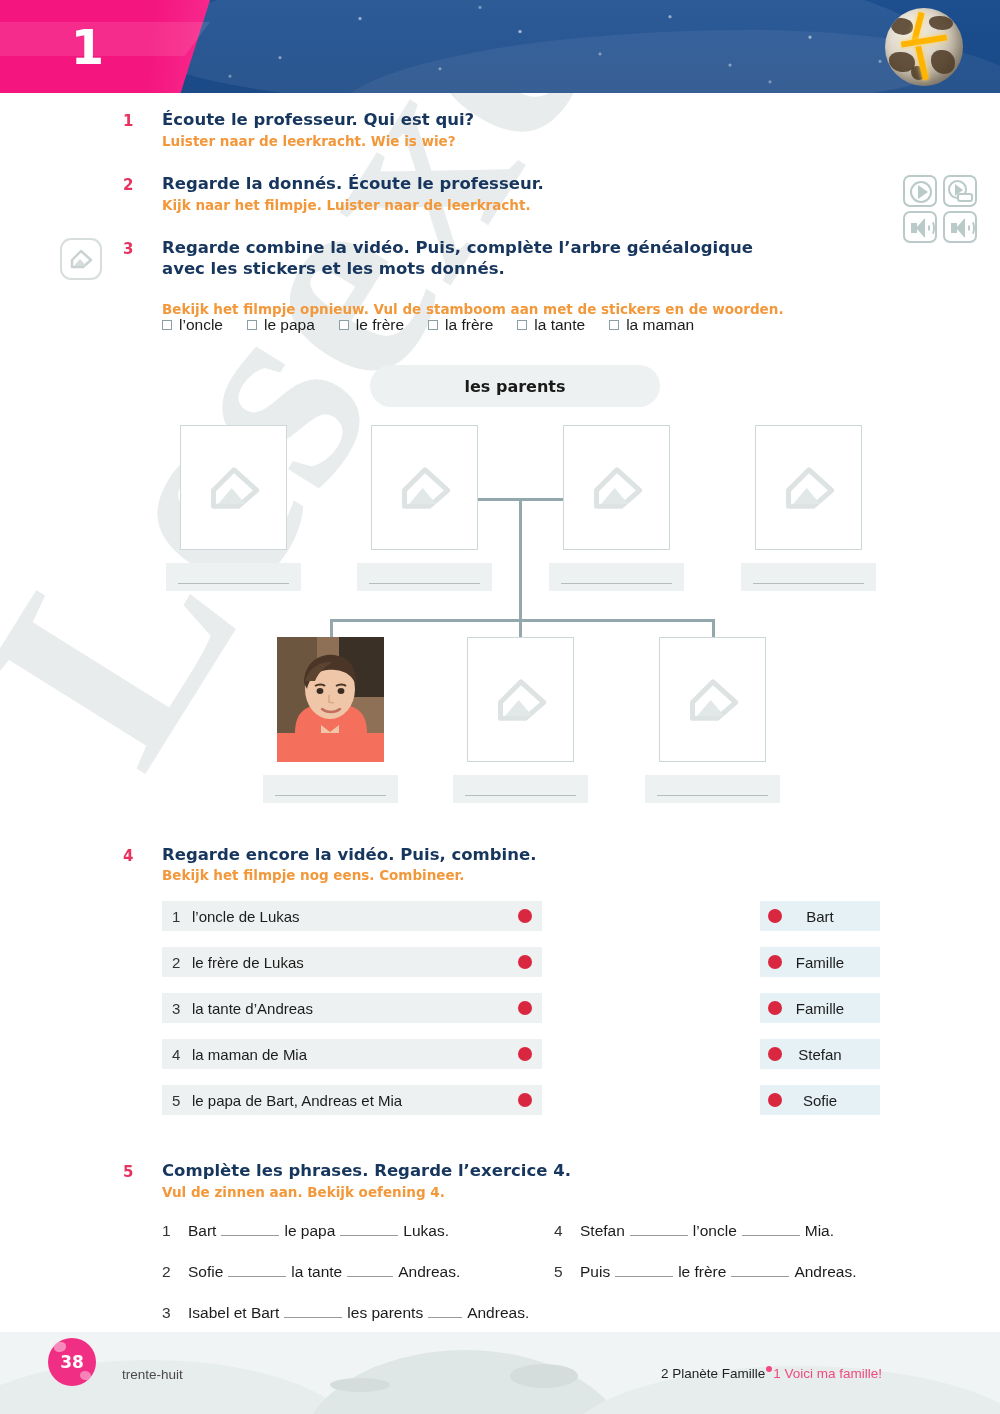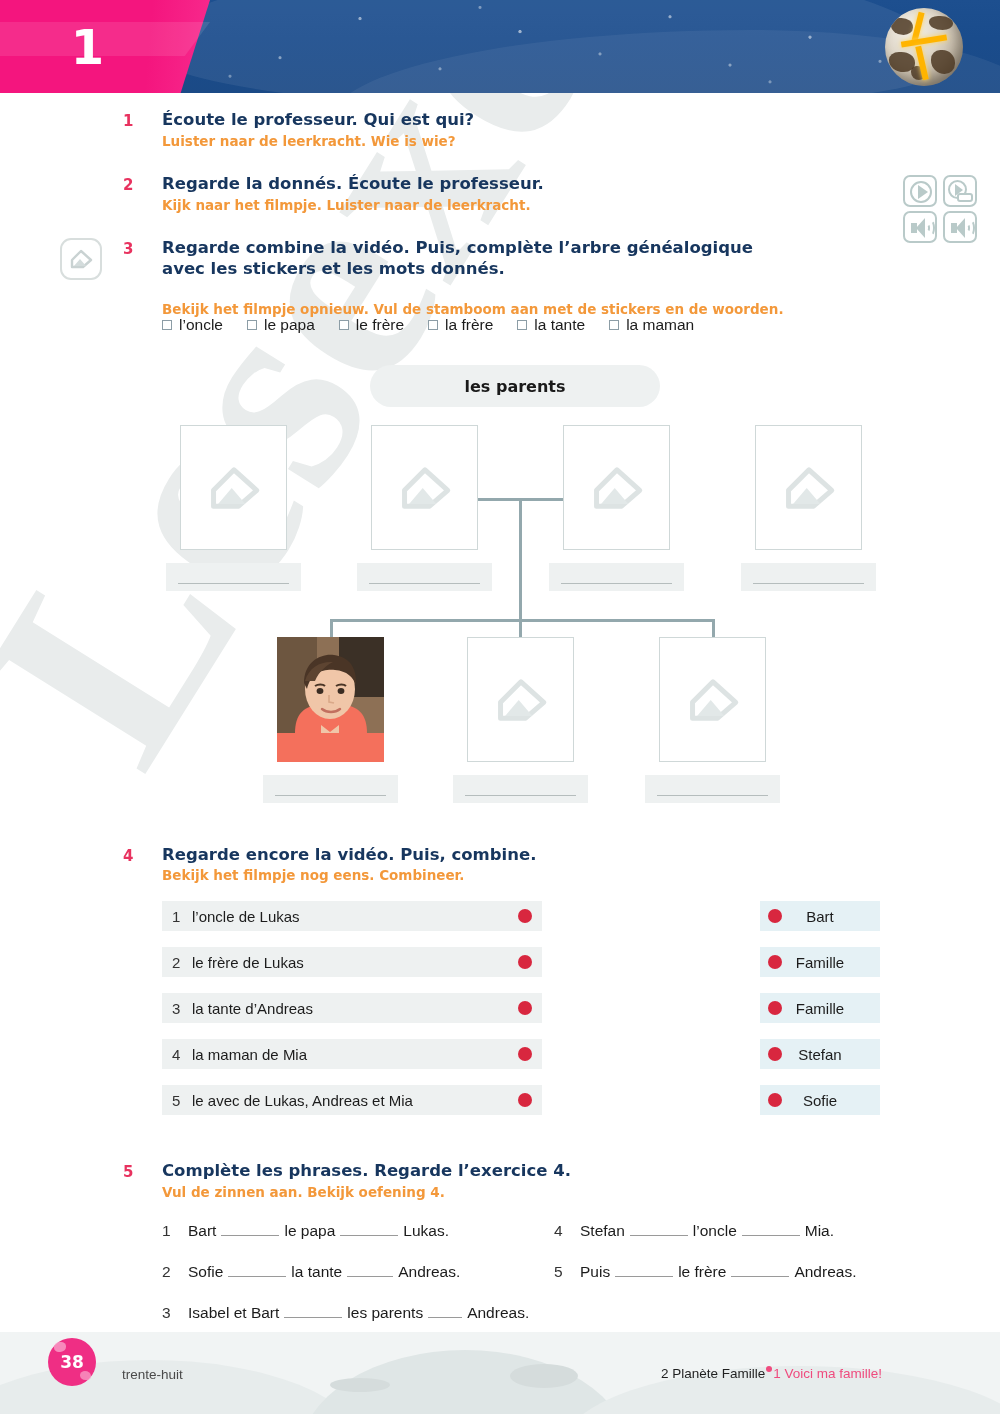--- a/index.html
+++ b/index.html
@@ -706,21 +706,21 @@
     <span>la tante d’Andreas</span>
     <span class="dot"></span>
   </div>
   <div class="match-row">
     <span class="idx">4</span>
     <span>la maman de Mia</span>
     <span class="dot"></span>
   </div>
   <div class="match-row">
     <span class="idx">5</span>
-    <span>le avec de Lukas, Andreas et Mia</span>
+    <span>le papa de Bart, Andreas et Mia</span>
     <span class="dot"></span>
   </div>
 </div>
 
 <div id="match-right">
   <div class="name-row">
     <span class="dot"></span>
     <span>Bart</span>
   </div>
   <div class="name-row">

